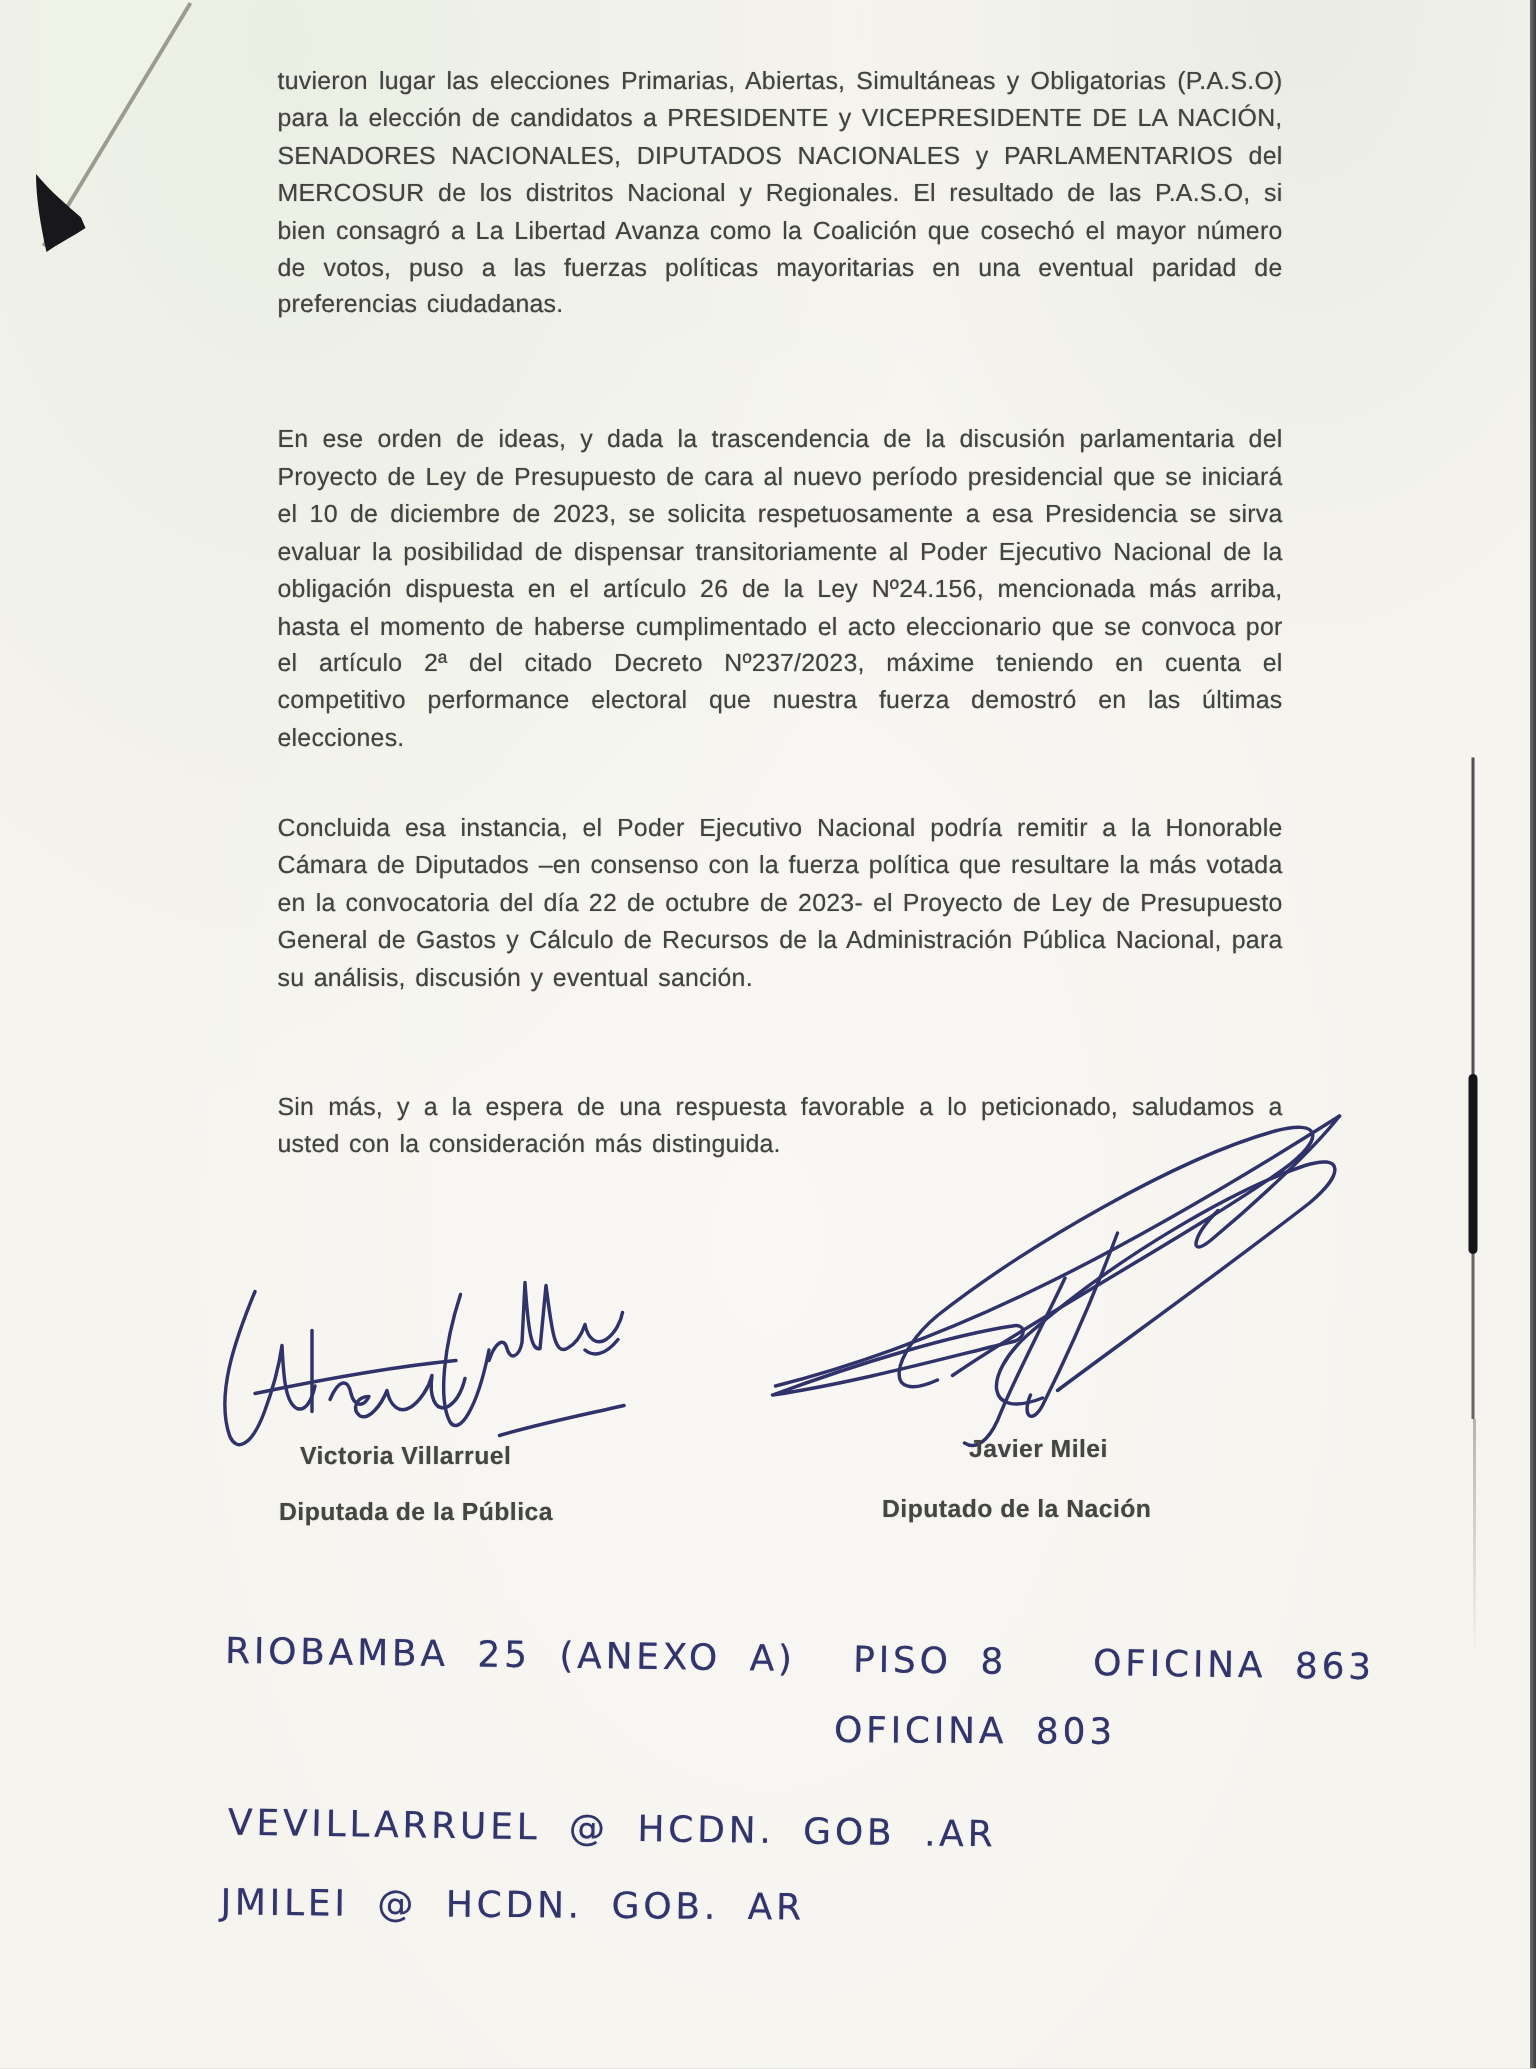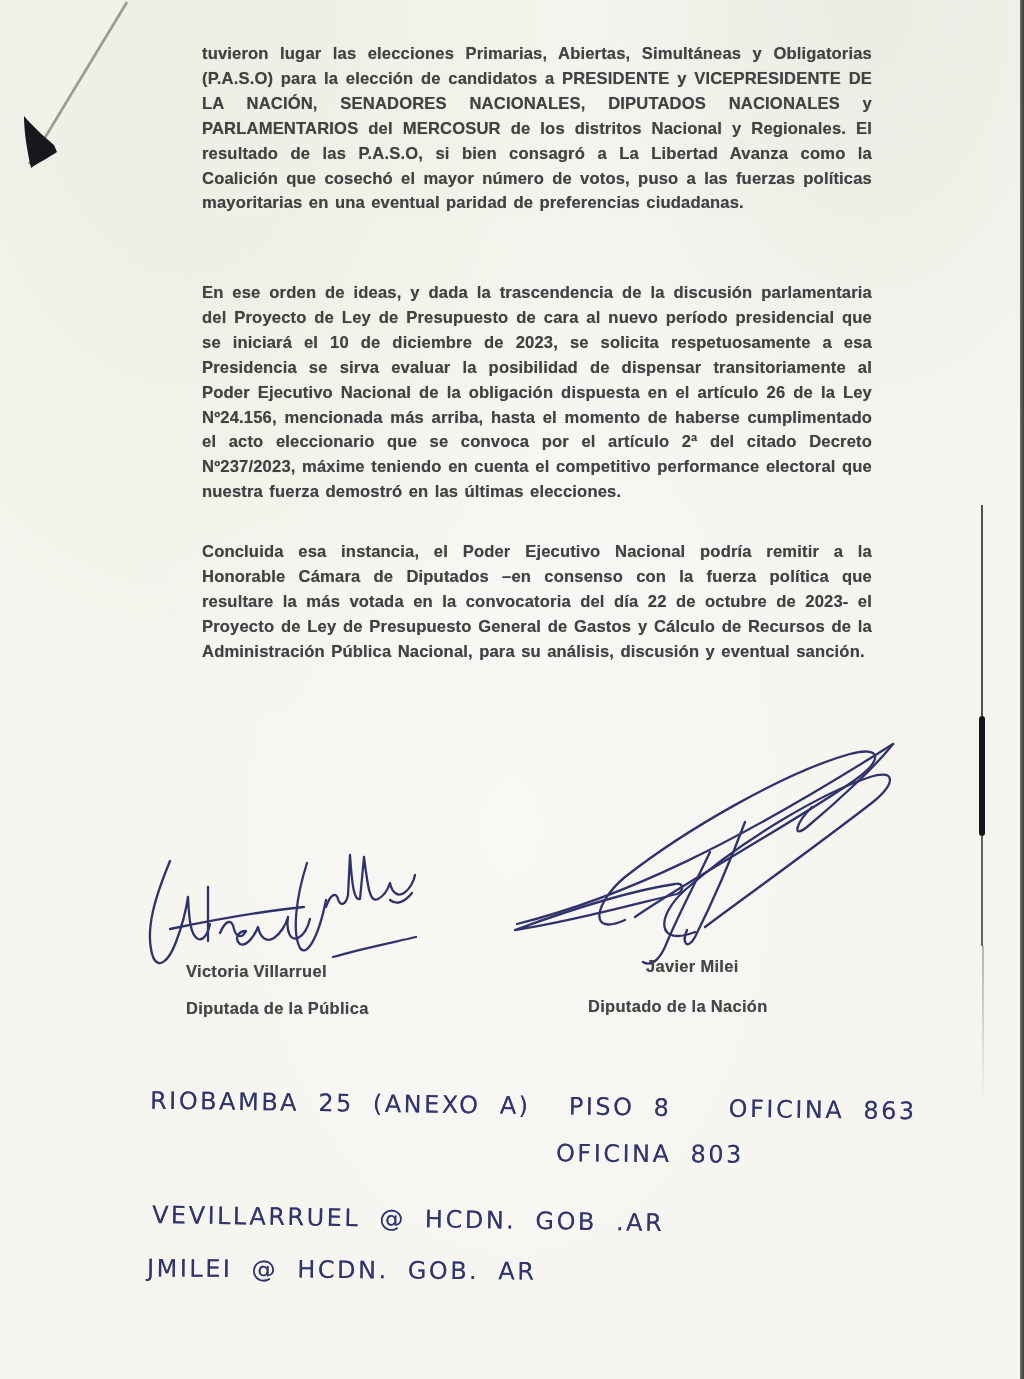--- a/index.html
+++ b/index.html
@@ -9,25 +9,25 @@
     margin:0 auto;
     overflow:hidden;
     font-family:"Liberation Sans", sans-serif;
     background:
       radial-gradient(ellipse at 18% 2%, rgba(228,236,221,0.65), rgba(228,236,221,0) 38%),
       radial-gradient(ellipse at 85% 0%, rgba(219,226,214,0.45), rgba(219,226,214,0) 25%),
       radial-gradient(ellipse at 50% 60%, rgba(255,255,255,0.35), rgba(255,255,255,0) 60%),
       #f6f4ef;
   }
   .para{
-    position:absolute;left:202px;width:670px;
+    position:absolute;left:185px;width:670px;
     text-align:justify;
     font-size:16.6px;line-height:24.9px;
     letter-spacing:0.15px;word-spacing:1.6px;
-    color:#424242;font-weight:700;
+    color:#424242;font-weight:400;
     text-shadow:0 0 0.7px rgba(60,60,60,0.55);
   }
   .sig-name{
     position:absolute;
     font-size:16.5px;font-weight:600;color:#454545;
     text-shadow:0 0 0.7px rgba(60,60,60,0.5);
     letter-spacing:0.3px;
   }
   .hand{
     position:absolute;
@@ -49,41 +49,42 @@
   .curl-svg{position:absolute;left:0;top:0;}
 </style>
 </head>
 <body>
 
 <div class="page">
 
   <div class="para" style="top:42px">tuvieron lugar las elecciones Primarias, Abiertas, Simultáneas y Obligatorias (P.A.S.O) para la elección de candidatos a PRESIDENTE y VICEPRESIDENTE DE LA NACIÓN, SENADORES NACIONALES, DIPUTADOS NACIONALES y PARLAMENTARIOS del MERCOSUR de los distritos Nacional y Regionales. El resultado de las P.A.S.O, si bien consagró a La Libertad Avanza como la Coalición que cosechó el mayor número de votos, puso a las fuerzas políticas mayoritarias en una eventual paridad de preferencias ciudadanas.</div>
   <div class="para" style="top:281px">En ese orden de ideas, y dada la trascendencia de la discusión parlamentaria del Proyecto de Ley de Presupuesto de cara al nuevo período presidencial que se iniciará el 10 de diciembre de 2023, se solicita respetuosamente a esa Presidencia se sirva evaluar la posibilidad de dispensar transitoriamente al Poder Ejecutivo Nacional de la obligación dispuesta en el artículo 26 de la Ley Nº24.156, mencionada más arriba, hasta el momento de haberse cumplimentado el acto eleccionario que se convoca por el artículo 2ª del citado Decreto Nº237/2023, máxime teniendo en cuenta el competitivo performance electoral que nuestra fuerza demostró en las últimas elecciones.</div>
   <div class="para" style="top:540px">Concluida esa instancia, el Poder Ejecutivo Nacional podría remitir a la Honorable Cámara de Diputados –en consenso con la fuerza política que resultare la más votada en la convocatoria del día 22 de octubre de 2023- el Proyecto de Ley de Presupuesto General de Gastos y Cálculo de Recursos de la Administración Pública Nacional, para su análisis, discusión y eventual sanción.</div>
+  <div class="para" style="top:726px">Sin más, y a la espera de una respuesta favorable a lo peticionado, saludamos a usted con la consideración más distinguida.</div>
 
   <svg class="sig-svg" style="left:128px;top:845px" width="300" height="130" viewBox="0 0 300 130" aria-hidden="true">
     <path d="M42,16 C28,50 16,85 25,112 C30,124 40,118 48,97 C54,81 58,66 60,52 C61,72 62,90 70,94 C76,96 80,88 82,79"></path>
     <path d="M80,42 L80,96 M92,88 C98,74 104,74 106,84 C108,92 114,94 118,86 C110,86 106,94 112,99 C118,102 126,92 130,82 C132,92 138,98 146,93 C152,89 158,80 160,72 C158,86 162,96 170,93 C176,90 180,82 182,74"></path>
     <path d="M42,84 C90,74 135,66 176,62"></path>
     <path d="M179,18 C168,52 164,88 172,103 C178,112 190,95 198,55"></path>
     <path d="M198,62 C202,50 208,46 210,54 C212,62 218,60 220,50 L222,10 C224,40 226,56 232,54 L236,12 C240,44 242,58 250,54 C256,51 260,44 262,38 C264,48 270,52 276,48 C282,44 286,36 287,30 M262,55 C268,60 276,58 284,48"></path>
     <path d="M205,112 C232,104 262,98 288,92"></path>
   </svg>
 
   <svg class="sig-svg" style="left:505px;top:732px" width="420" height="240" viewBox="0 0 420 240" aria-hidden="true">
     <path d="M10,198 C70,176 130,158 170,152 C178,150 180,158 172,162 C130,172 65,190 10,198"></path>
     <path d="M12,192 C120,165 230,112 388,12"></path>
     <path d="M120,188 C82,205 90,170 120,145 C180,98 280,40 345,22 C375,14 380,26 350,48 C290,90 180,150 130,185"></path>
     <path d="M190,200 C152,215 150,185 180,158 C240,105 320,60 365,45 C390,37 392,50 368,70 C310,115 240,165 200,195"></path>
     <path d="M388,12 C370,35 332,70 302,95 C287,107 290,92 307,75"></path>
     <path d="M240,90 C225,130 205,175 190,205 C183,218 176,212 182,198"></path>
     <path d="M205,120 C190,152 172,185 160,215 C154,228 146,235 138,230"></path>
   </svg>
 
-  <div class="sig-name" style="left:186px;top:962px">Victoria Villarruel</div>
+  <div class="sig-name" style="left:200px;top:962px">Victoria Villarruel</div>
   <div class="sig-name" style="left:186px;top:999px">Diputada de la Pública</div>
   <div class="sig-name" style="left:646px;top:957px">Javier Milei</div>
   <div class="sig-name" style="left:588px;top:997px">Diputado de la Nación</div>
 
   <div class="hand" style="left:150px;top:1092px;transform:rotate(0.8deg)">RIOBAMBA 25 (ANEXO A)  PISO 8   OFICINA 863</div>
   <div class="hand" style="left:556px;top:1140px;transform:rotate(0.4deg)">OFICINA 803</div>
   <div class="hand" style="left:152px;top:1205px;transform:rotate(0.9deg)">VEVILLARRUEL @ HCDN. GOB .AR</div>
   <div class="hand" style="left:147px;top:1256px;transform:rotate(0.5deg)">JMILEI @ HCDN. GOB. AR</div>
 
   <svg class="curl-svg" width="145" height="180" viewBox="0 0 145 180" aria-hidden="true">

